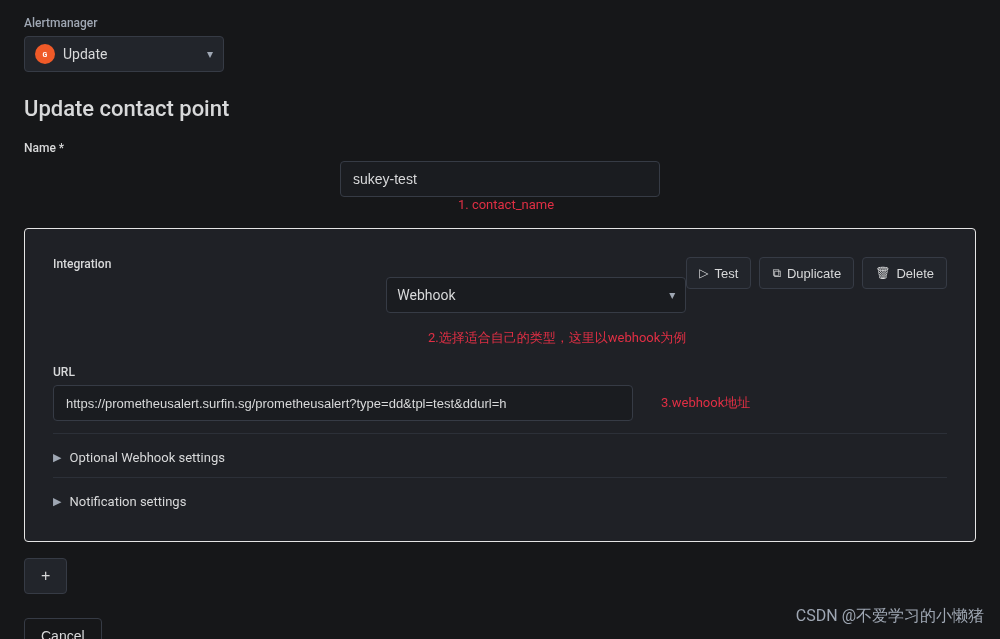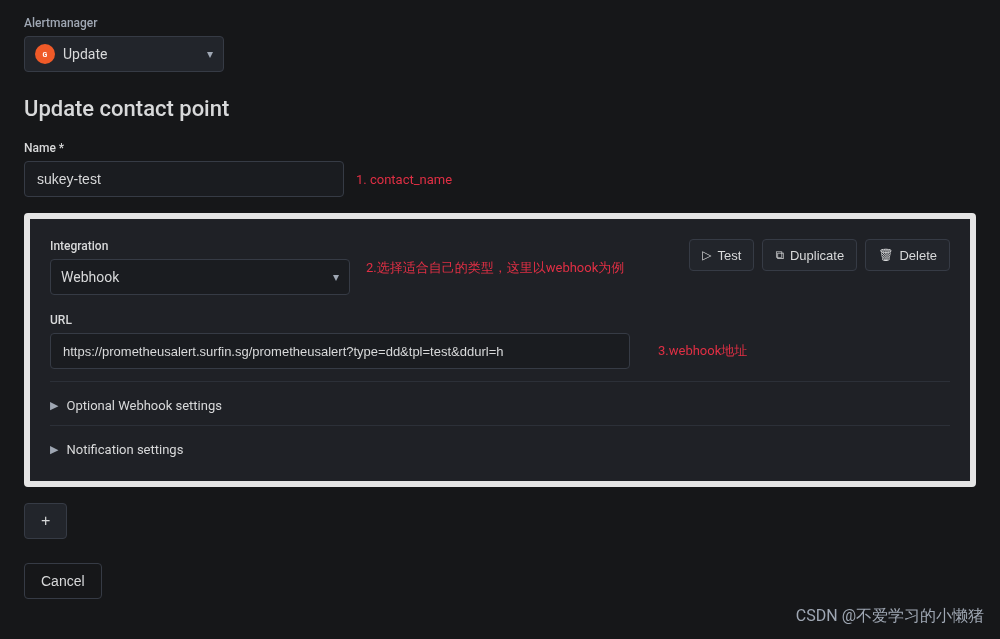--- a/index.html
+++ b/index.html
@@ -118,28 +118,29 @@
 
     .annotation-red {
       color: #e02f44;
       font-size: 13px;
       margin-left: 12px;
     }
 
     .name-row {
       display: flex;
       align-items: center;
+      flex-direction: column;
     }
 
     
     .integration-card {
-      border: 6px solid #e5e5e5;
+      border: 1px solid #e5e5e5;
       border-radius: 4px;
       background: #1f2126;
-      padding: 20px;
+      padding: 28px;
       margin-bottom: 16px;
     }
 
     .integration-header {
       display: flex;
       align-items: flex-start;
       justify-content: space-between;
       margin-bottom: 14px;
     }
 
@@ -180,23 +181,24 @@
       width: 100%;
       display: flex;
       align-items: center;
       justify-content: space-between;
       cursor: pointer;
       height: 36px;
     }
 
     .integration-select-row {
       display: flex;
-      align-items: flex-start;
+      align-items: flex-end;
       gap: 16px;
       margin-bottom: 4px;
+      flex-direction: column;
     }
 
     .annotation-red-inline {
       color: #e02f44;
       font-size: 13px;
     }
 
     
     .url-group {
       margin-top: 12px;

